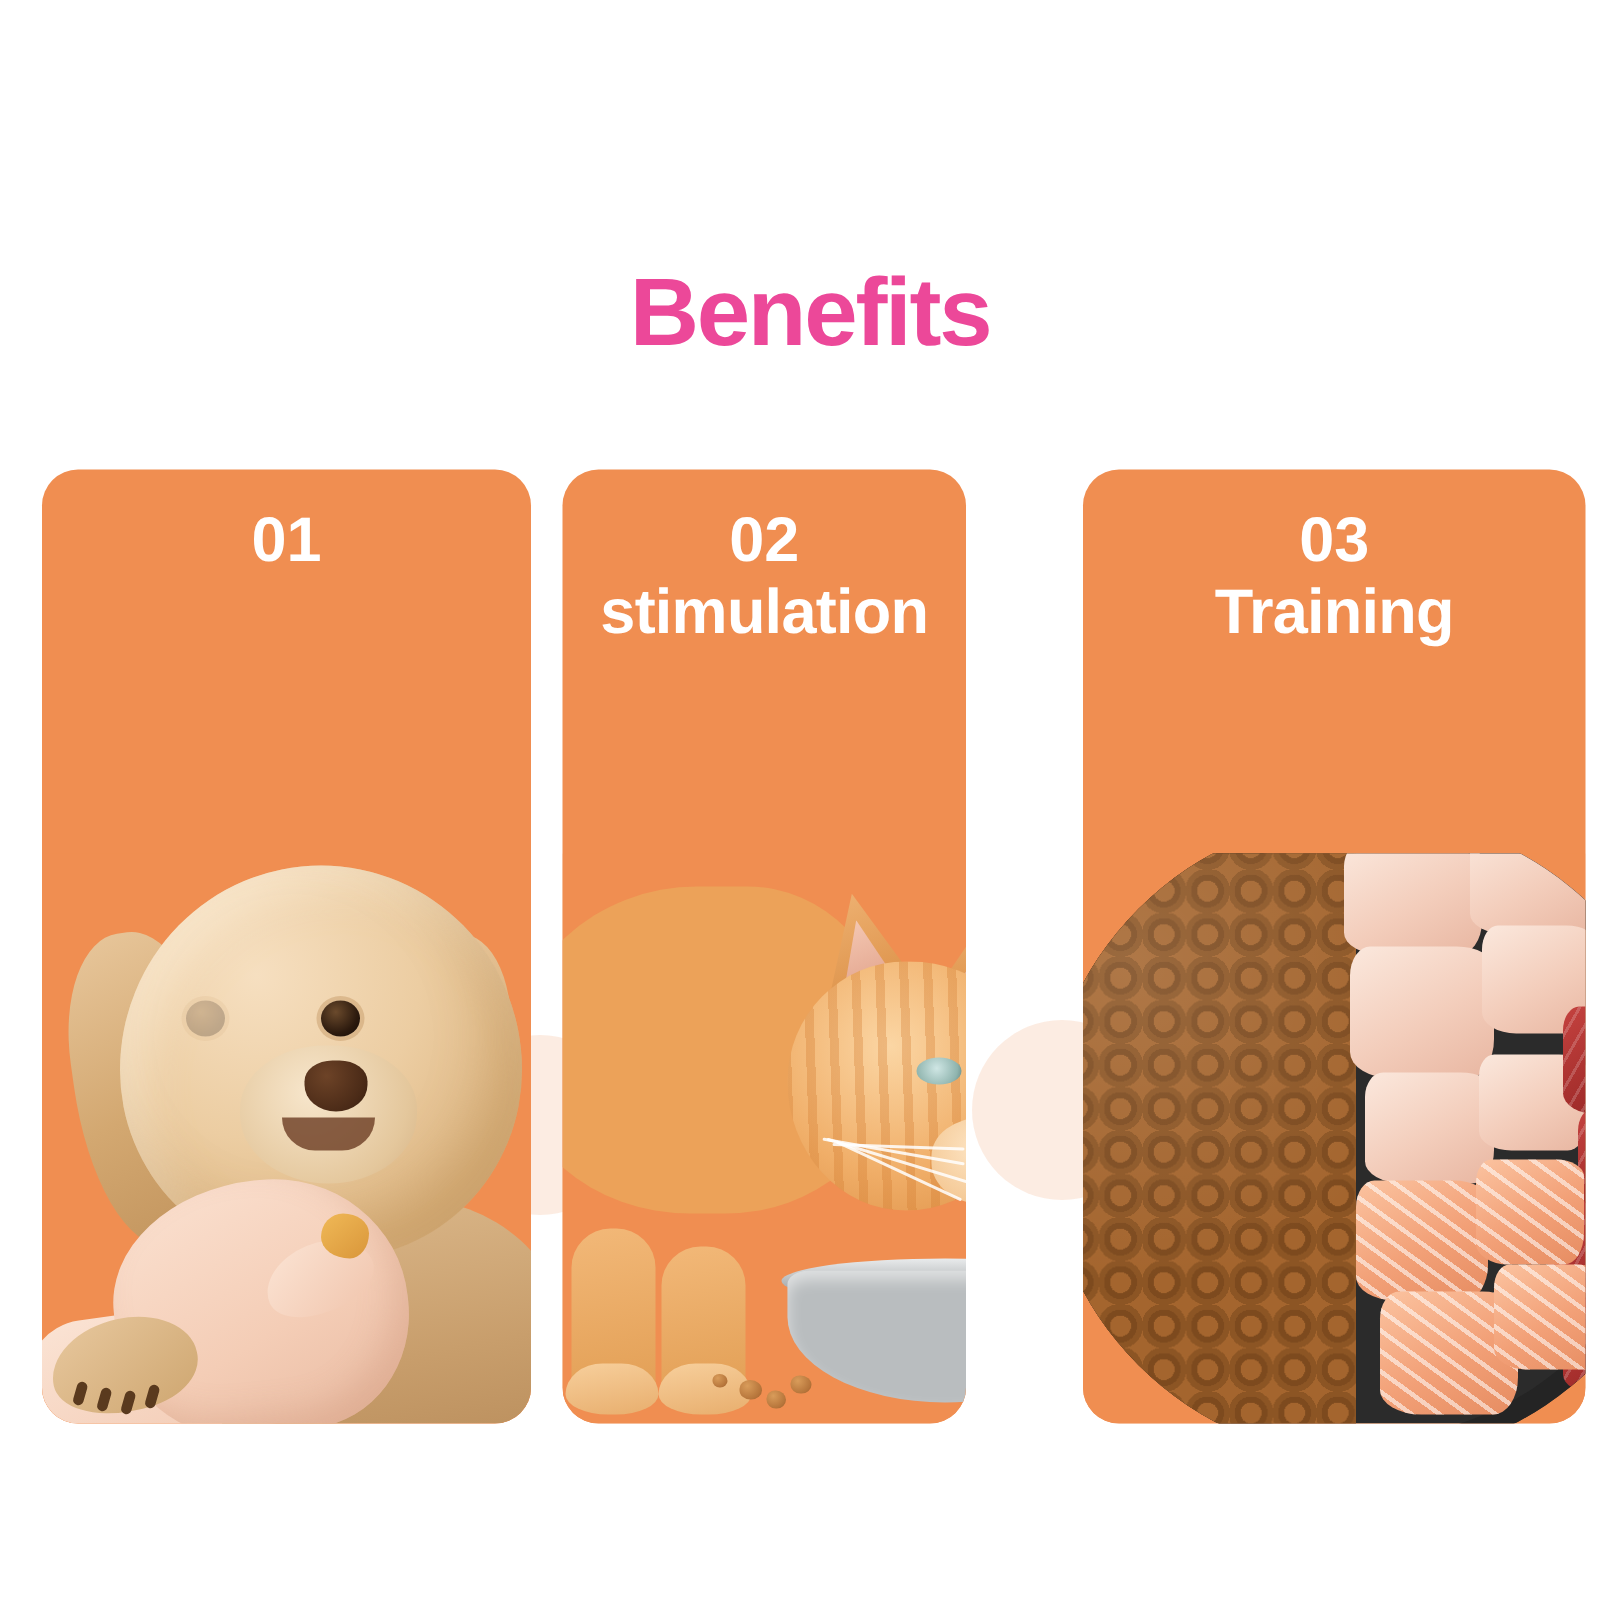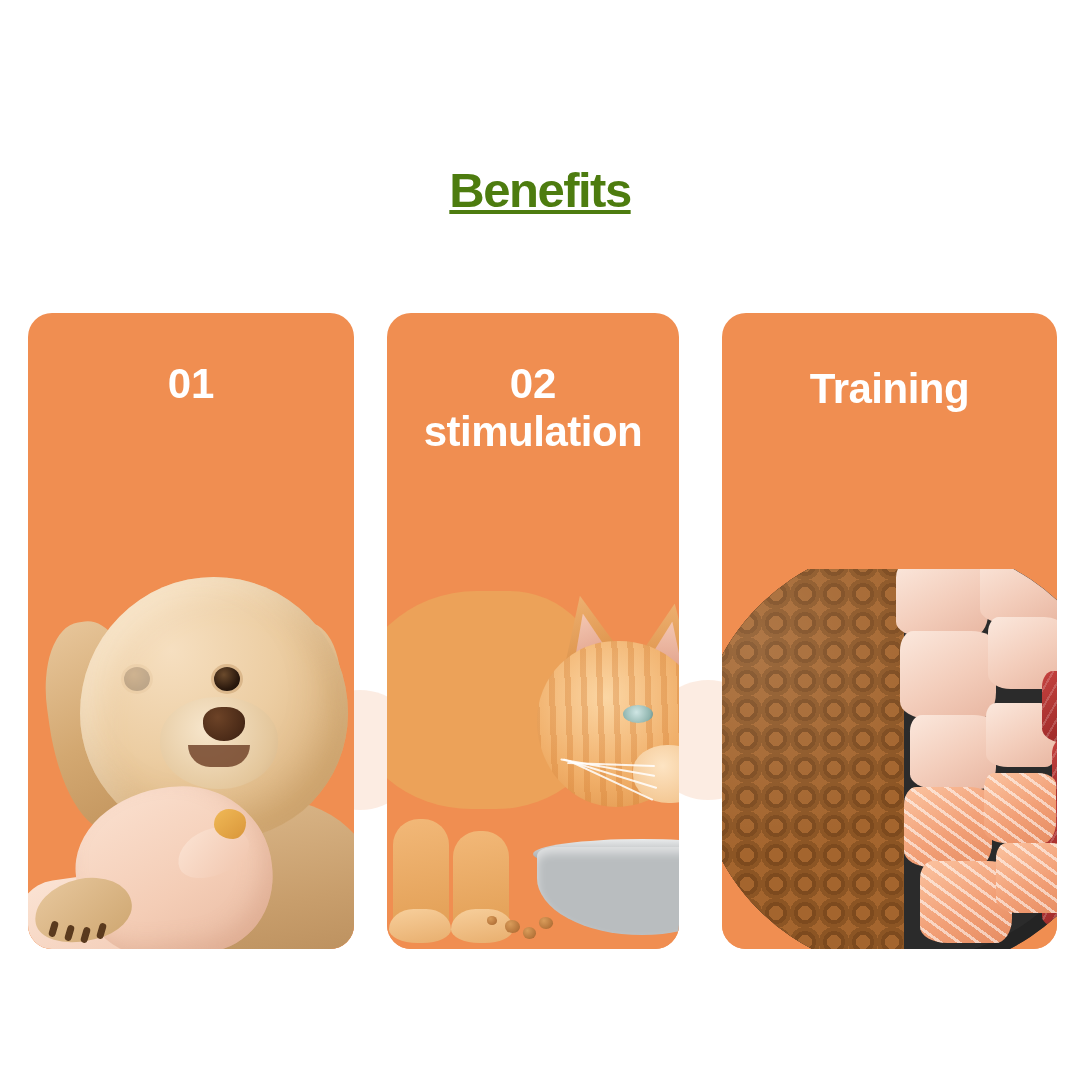--- a/index.html
+++ b/index.html
@@ -23,26 +23,25 @@
     background: #ffffff;
   }
 
   
   .page-title {
     position: absolute;
     left: 0;
     top: 133px;
     width: 1080px;
     text-align: center;
-    font-size: 49px;
+    font-size: 64px;
     font-weight: 700;
     letter-spacing: -1.5px;
-    color: #4d7c0f;
+    color: #ec4899;
     line-height: 1;
-    text-decoration: underline;
   }
 
   
   .deco-arc {
     position: absolute;
     border-radius: 50%;
     background: #fbe6d8;
     opacity: .75;
     z-index: 0;
   }
@@ -61,27 +60,27 @@
 
   .card {
     position: absolute;
     top: 0;
     height: 636px;
     border-radius: 24px;
     overflow: hidden;
     background: var(--accent);
   }
   .card.c1 { left: 28px;  width: 326px; }
-  .card.c2 { left: 375px; width: 292px; margin-left: 12px; }
+  .card.c2 { left: 375px; width: 269px; }
   .card.c3 { left: 722px; width: 335px; }
 
   .card-head {
     position: relative;
     z-index: 3;
-    padding-top: 50px;
+    padding-top: 26px;
     text-align: center;
     color: #ffffff;
     pointer-events: none;
   }
   .card-number {
     font-size: 42px;
     font-weight: 700;
     line-height: 1.02;
     letter-spacing: 0px;
   }
@@ -374,20 +373,21 @@
         <div class="p2-bowl"></div>
         <div class="kibble" style="left:118px; bottom:16px; width:15px; height:13px;"></div>
         <div class="kibble" style="left:136px; bottom:10px; width:13px; height:12px;"></div>
         <div class="kibble" style="left:152px; bottom:20px; width:14px; height:12px;"></div>
         <div class="kibble" style="left:100px; bottom:24px; width:10px; height:9px;"></div>
       </div>
     </div>
 
     <div class="card c3" style="--accent:#f08e51;">
       <div class="card-head">
+        <div class="card-number">03</div>
         <div class="card-label">Training</div>
       </div>
       <div class="photo">
         <div class="p3-bg"></div>
         <div class="p3-bowl">
           <div class="p3-kibble-zone"></div>
           <div class="p3-meat-zone">
             <div class="chunk chicken" style="left:4px;   top:18px;  width:92px;  height:76px;"></div>
             <div class="chunk chicken" style="left:88px;  top:10px;  width:84px;  height:70px;"></div>
             <div class="chunk chicken" style="left:8px;   top:88px;  width:96px;  height:88px;"></div>

